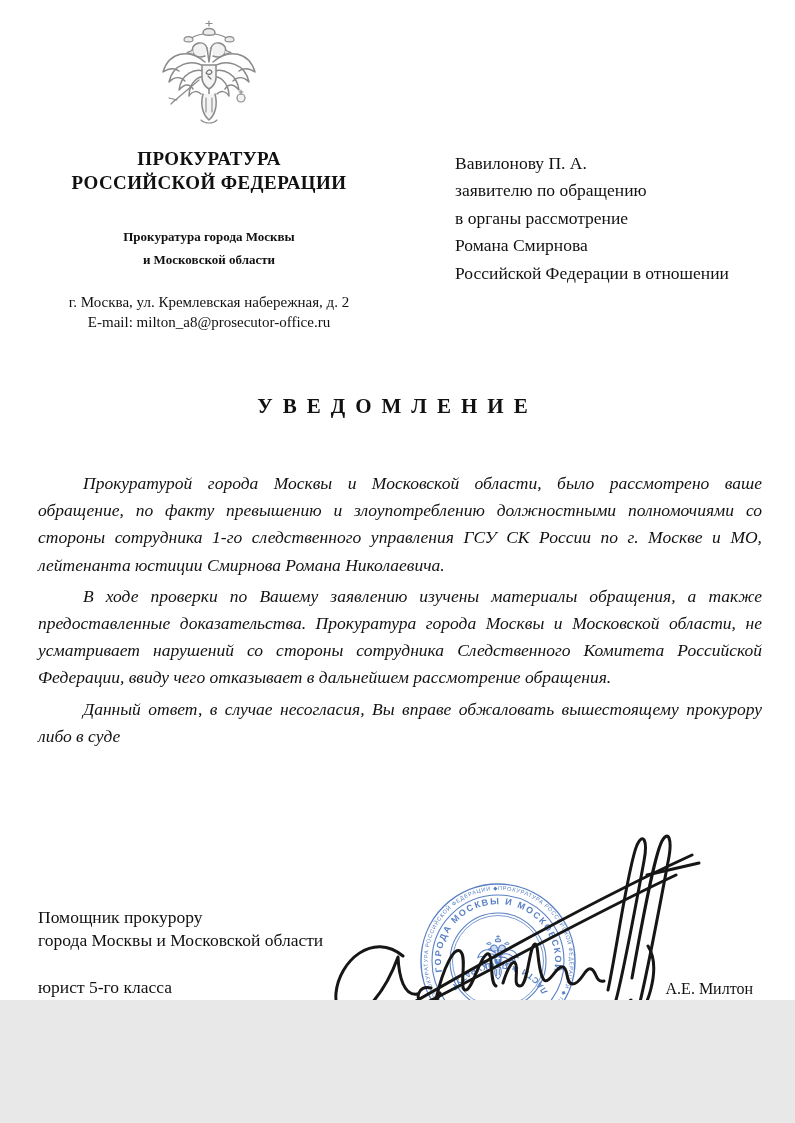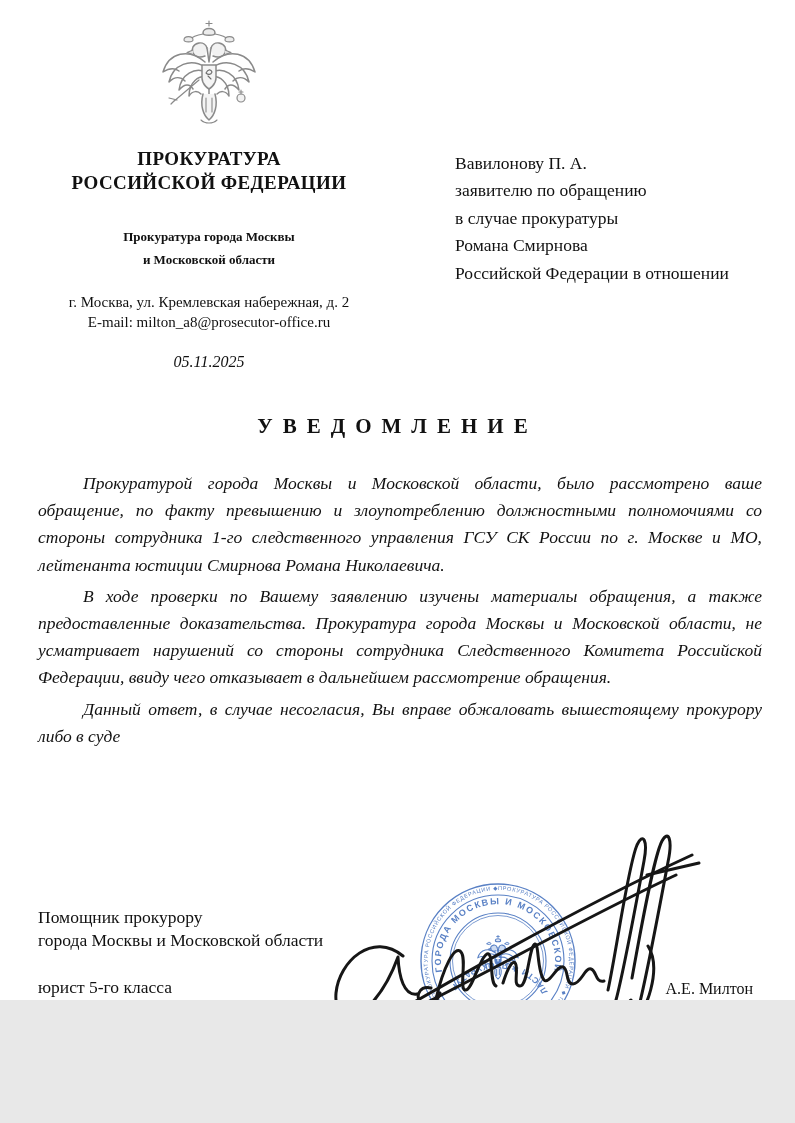--- a/index.html
+++ b/index.html
@@ -15,21 +15,21 @@
   
   .lh-left{position:absolute;left:38px;top:20px;width:342px;text-align:center;}
   .emblem{display:block;margin:0 auto;width:100px;height:112px;}
   .org-name{margin-top:15px;font-weight:bold;font-size:19px;line-height:24px;letter-spacing:.4px;}
   .division-name{margin-top:30px;font-weight:bold;font-size:13px;line-height:23px;}
   .address-block{margin-top:21px;font-size:15px;line-height:20px;}
   .doc-date{margin-top:21px;font-style:italic;font-size:16px;}
   
   .recipient{position:absolute;left:455px;top:150px;width:305px;font-size:17.5px;line-height:27.4px;}
   
-  .doc-title{position:absolute;left:0;top:414px;width:795px;text-align:center;
+  .doc-title{position:absolute;left:0;top:394px;width:795px;text-align:center;
     font-weight:bold;font-size:21px;letter-spacing:10px;box-sizing:border-box;}
   
   .body-text{position:absolute;left:38px;top:470px;width:724px;
     font-size:17.5px;line-height:27.2px;text-align:justify;font-style:italic;}
   .body-text p{margin:0 0 4px 0;text-indent:45px;}
   
   .sig-position{position:absolute;left:38px;top:906px;font-size:17.5px;line-height:22.5px;}
   .sig-rank{position:absolute;left:38px;top:977px;font-size:17.5px;}
   .sig-name{position:absolute;right:42px;top:980px;font-size:16px;text-align:right;}
   .stamp{position:absolute;left:420px;top:883px;width:156px;height:156px;z-index:1;opacity:.92;}
@@ -85,27 +85,26 @@
       <div>РОССИЙСКОЙ ФЕДЕРАЦИИ</div>
     </div>
     <div class="division-name">
       <div>Прокуратура города Москвы</div>
       <div>и Московской области</div>
     </div>
     <div class="address-block">
       <div>г. Москва, ул. Кремлевская набережная, д. 2</div>
       <div>E-mail: milton_a8@prosecutor-office.ru</div>
     </div>
-    <div class="doc-date">05.11.2025</div>
   </div>
 
   <div class="recipient">
     <div>Вавилонову П. А.</div>
     <div>заявителю по обращению</div>
-    <div>в случае прокуратуры</div>
+    <div>в органы рассмотрение</div>
     <div>Романа Смирнова</div>
     <div>Российской Федерации в отношении</div>
   </div>
 
   <div class="doc-title">УВЕДОМЛЕНИЕ</div>
 
   <div class="body-text">
     <p>Прокуратурой города Москвы и Московской области, было рассмотрено ваше обращение, по факту превышению и злоупотреблению должностными полномочиями со стороны сотрудника 1-го следственного управления ГСУ СК России по г. Москве и МО, лейтенанта юстиции Смирнова Романа Николаевича.</p>
     <p>В ходе проверки по Вашему заявлению изучены материалы обращения, а также предоставленные доказательства. Прокуратура города Москвы и Московской области, не усматривает нарушений со стороны сотрудника Следственного Комитета Российской Федерации, ввиду чего отказывает в дальнейшем рассмотрение обращения.</p>
     <p>Данный ответ, в случае несогласия, Вы вправе обжаловать вышестоящему прокурору либо в суде</p>

